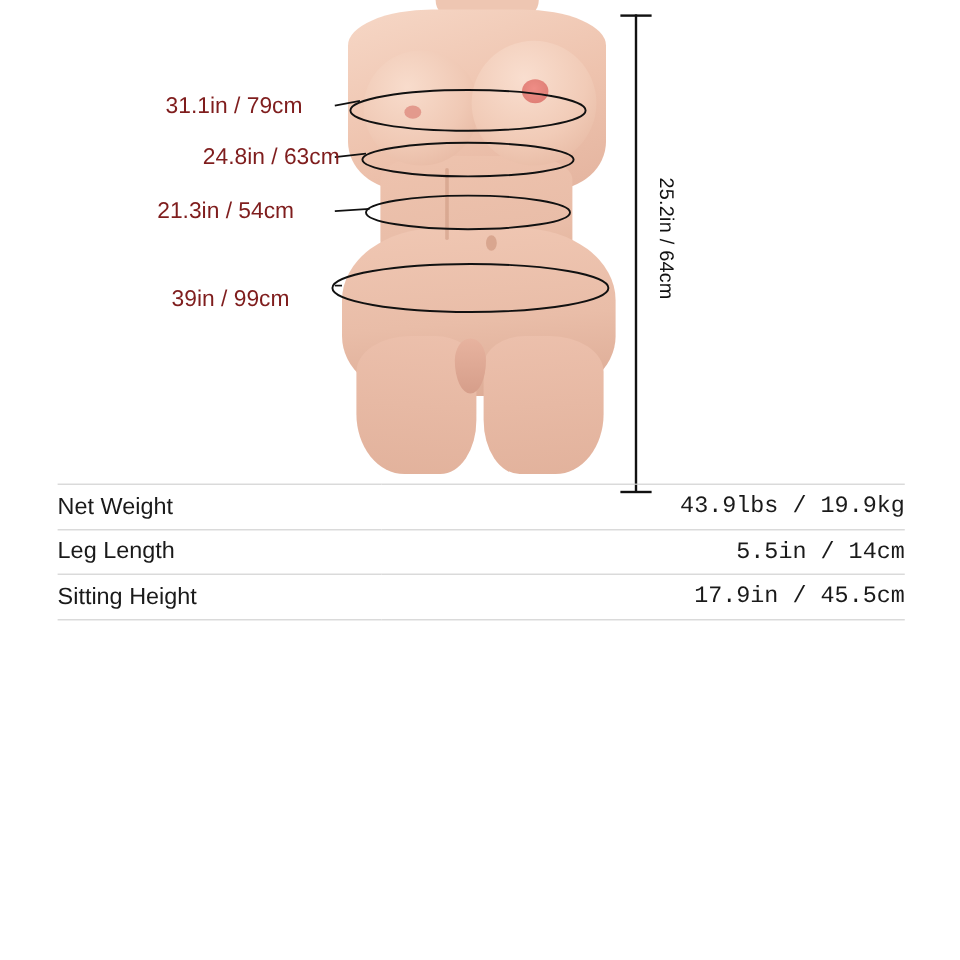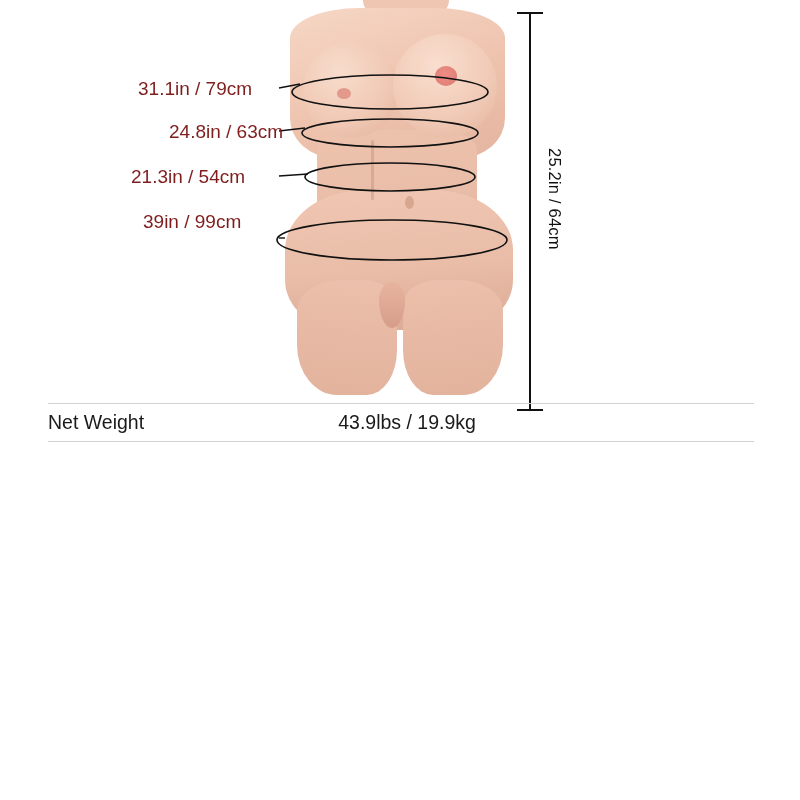--- a/index.html
+++ b/index.html
@@ -216,23 +216,24 @@
     vertical-align: middle;
   }
   #spec-table tr:first-child td {
     border-top: 1px solid #d2d2d2;
   }
   td.spec-label {
     text-align: left;
     padding-left: 6px;
   }
   td.spec-value {
-    text-align: left;
+    text-align: right;
     padding-right: 4px;
     white-space: nowrap;
+    font-family: Liberation Mono, monospace;
   }
   tr.two-line {
     height: 75px;
   }
   tr.two-line td {
     vertical-align: top;
     padding-top: 7px;
   }
   .stack-val span {
     display: block;
@@ -270,30 +271,38 @@
       <ellipse cx="392" cy="240" rx="115" ry="20" fill="none" stroke="#111" stroke-width="1.6"></ellipse>
       <line x1="279" y1="88" x2="300" y2="84" stroke="#111" stroke-width="1.4"></line>
       <line x1="279" y1="131" x2="305" y2="128" stroke="#111" stroke-width="1.4"></line>
       <line x1="279" y1="176" x2="308" y2="174" stroke="#111" stroke-width="1.4"></line>
       <line x1="279" y1="238" x2="285" y2="238" stroke="#111" stroke-width="1.4"></line>
     </svg>
 
     <div class="meas-label" style="left:138px; top:78px;">31.1in / 79cm</div>
     <div class="meas-label" style="left:131px; top:121px;margin-left:38px;">24.8in / 63cm</div>
     <div class="meas-label" style="left:131px; top:166px;">21.3in / 54cm</div>
-    <div class="meas-label" style="left:143px; top:211px;">39in / 99cm</div>
+    <div class="meas-label" style="left:143px; top:239px;">39in / 99cm</div>
 
     <div class="vbar"></div>
     <div class="vcap" style="top:12px;"></div>
     <div class="vcap" style="top:409px;"></div>
     <div class="vlabel">25.2in / 64cm</div>
   </div>
 
   <table id="spec-table">
     <tbody>
       <tr>
         <td class="spec-label">Net Weight</td>
         <td class="spec-value">43.9lbs / 19.9kg</td>
       </tr>
+      <tr>
+        <td class="spec-label">Leg Length</td>
+        <td class="spec-value">5.5in / 14cm</td>
+      </tr>
+      <tr>
+        <td class="spec-label">Sitting Height</td>
+        <td class="spec-value">17.9in / 45.5cm</td>
+      </tr>
     </tbody>
   </table>
 
 </div>
 
 </body></html>

